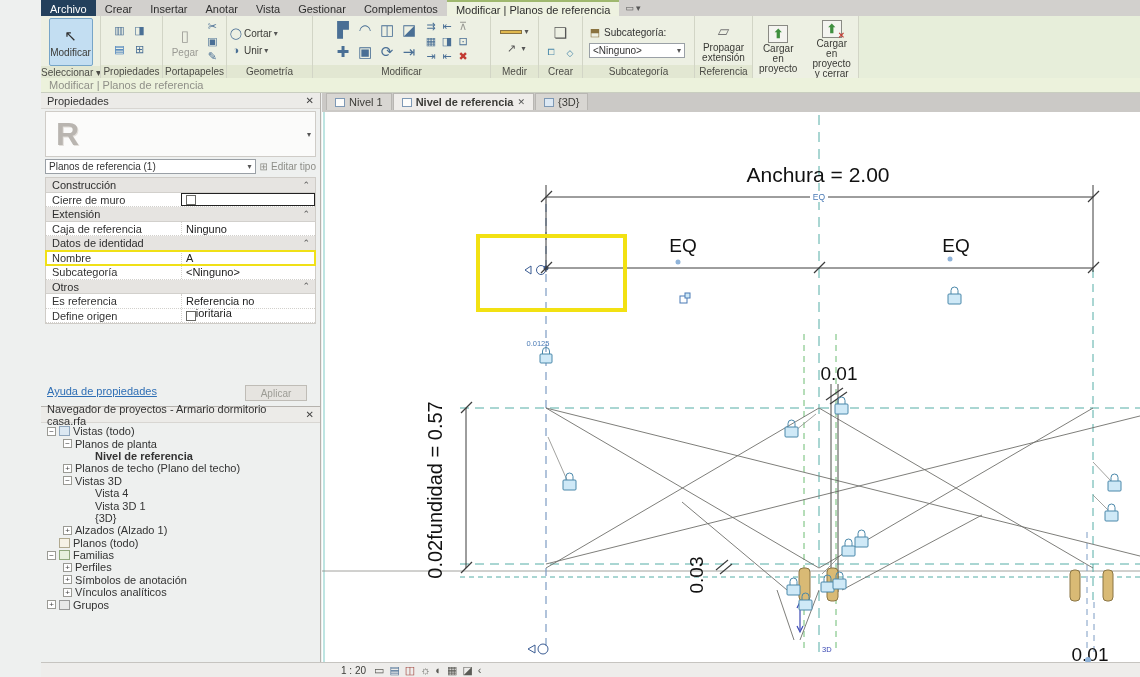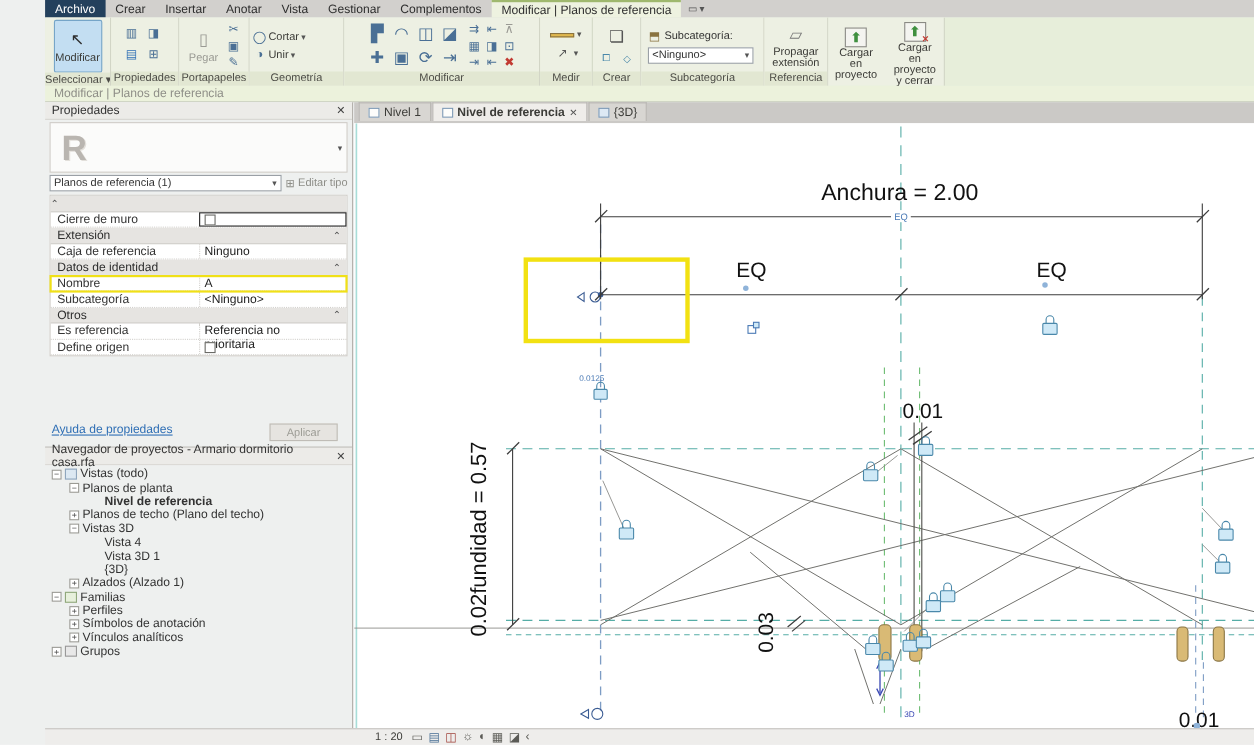--- a/index.html
+++ b/index.html
@@ -309,20 +309,21 @@
           <span class="dd">▾</span>
         </div>
         <div id="edittype">
           <span>⊞</span>
           <span>Editar tipo</span>
         </div>
       </div>
 
       <div id="propgrid">
         <div class="prow section">
+          <span class="pl">Construcción</span>
           <span class="chev">⌃</span>
         </div>
         <div class="prow">
           <span class="pl">Cierre de muro</span>
           <span class="pv focus"><span class="chk"></span></span>
         </div>
         <div class="prow section">
           <span class="pl">Extensión</span>
           <span class="chev">⌃</span>
         </div>
@@ -398,20 +399,25 @@
         <span class="noexp"></span>
         <span>Vista 3D 1</span>
       </div>
       <div class="titem d2">
         <span class="noexp"></span>
         <span>{3D}</span>
       </div>
       <div class="titem d1">
         <span class="exp">+</span>
         <span>Alzados (Alzado 1)</span>
+      </div>
+      <div class="titem d0">
+        <span class="noexp"></span>
+        <span class="ticon sheets"></span>
+        <span>Planos (todo)</span>
       </div>
       <div class="titem d0">
         <span class="exp">−</span>
         <span class="ticon fam"></span>
         <span>Familias</span>
       </div>
       <div class="titem d1">
         <span class="exp">+</span>
         <span>Perfiles</span>
       </div>

